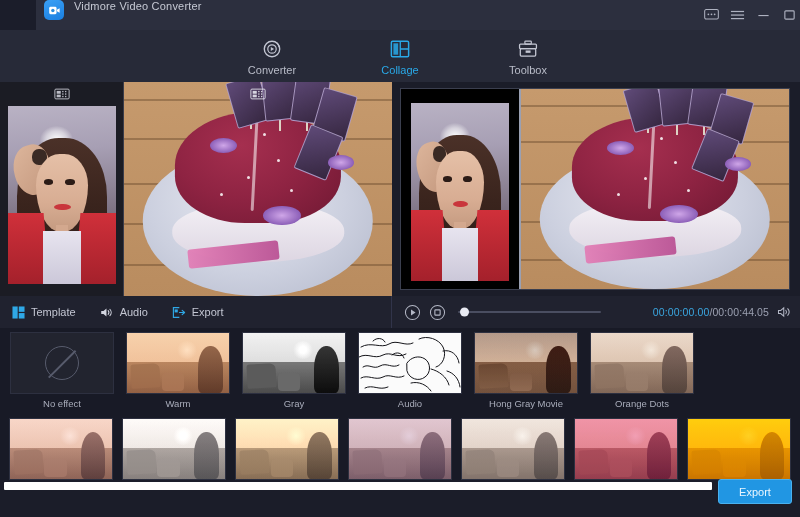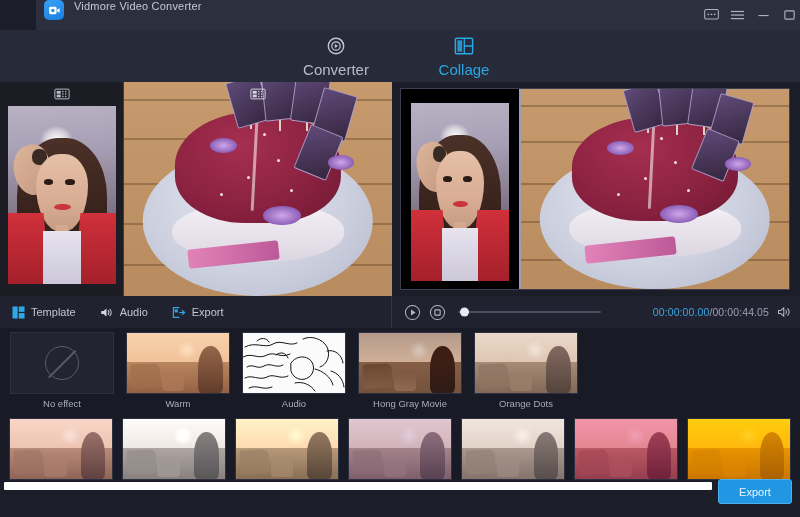--- a/index.html
+++ b/index.html
@@ -46,21 +46,21 @@
     background: #272a38;
     display: flex; align-items: center; justify-content: center;
     gap: 42px;
   }
   .nav-item {
     width: 86px; height: 48px;
     display: flex; flex-direction: column; align-items: center; justify-content: center;
     color: #b9bcc8; gap: 3px;
   }
   .nav-item .nav-ico { height: 24px; display: flex; align-items: center; justify-content: center; }
-  .nav-item .nav-lbl { font-size: 15px; }
+  .nav-item .nav-lbl { font-size: 11px; }
   .nav-item.active { color: #29a9e8; }
   .nav-item.active .nav-lbl { color: #29a9e8; }
 
   
   .workspace {
     position: absolute; left: 0; top: 82px; width: 800px; height: 214px;
     background: #14151f;
     display: flex;
   }
   .canvas-left {
@@ -313,20 +313,31 @@
     <span class="nav-ico">
       <svg width="22" height="22" viewBox="0 0 24 24">
         <rect x="2.6" y="3.6" width="18.8" height="16.8" rx="1.4" fill="none" stroke="#29a9e8" stroke-width="1.6"></rect>
         <rect x="4.8" y="5.8" width="5.2" height="12.4" fill="#29a9e8" opacity=".85"></rect>
         <path d="M12.3 4.4 V19.6 M12.3 12 H21.4" stroke="#29a9e8" stroke-width="1.4"></path>
       </svg>
     </span>
     <span class="nav-lbl">Collage</span>
   </div>
 
+  <div class="nav-item">
+    <span class="nav-ico">
+      <svg width="22" height="22" viewBox="0 0 24 24">
+        <rect x="8.6" y="3.4" width="7" height="3.2" rx=".8" fill="none" stroke="#c3c6d2" stroke-width="1.3"></rect>
+        <rect x="2.8" y="6.6" width="18.4" height="5" rx="1" fill="none" stroke="#c3c6d2" stroke-width="1.4"></rect>
+        <rect x="3.6" y="11.6" width="16.8" height="8.2" rx="1.2" fill="none" stroke="#c3c6d2" stroke-width="1.4"></rect>
+        <rect x="9.4" y="13.6" width="5.4" height="2.6" fill="#c3c6d2"></rect>
+      </svg>
+    </span>
+    <span class="nav-lbl">Toolbox</span>
+  </div>
 </div>
 
 <div class="workspace">
 
   <div class="canvas-left">
 
     <div class="cell cell-a">
       <div class="cell-media">
         <div class="art-girl" style="left:8px;top:24px;width:108px;height:178px;">
           <div class="gl-bg"></div>
@@ -553,20 +564,33 @@
             <div class="th-sun"></div>
           <div class="th-b1"></div>
             <div class="th-b2"></div>
             <div class="th-fig"></div>
           <div class="th-tint" style="background:linear-gradient(180deg,rgba(255,190,120,.38),rgba(255,150,90,.26));"></div>
           </div>
       </div>
       <div class="flabel">Warm</div>
     </div>
 
+    <div class="fcell">
+      <div class="fthumb">
+        <div class="th" style="filter:grayscale(1) contrast(1.18);">
+            <div class="th-sky"></div>
+            <div class="th-rock"></div>
+            <div class="th-sun"></div>
+          <div class="th-b1"></div>
+            <div class="th-b2"></div>
+            <div class="th-fig"></div>
+          </div>
+      </div>
+      <div class="flabel">Gray</div>
+    </div>
 
     <div class="fcell">
       <div class="fthumb">
         <div class="th-sketch">
           <svg width="104" height="62" viewBox="0 0 104 62">
             <g stroke="#15151a" stroke-width="1" fill="none" stroke-linecap="round">
               <path d="M2 14 C12 8, 22 16, 30 11 C38 6, 46 14, 54 10"></path>
               <path d="M0 24 C9 19, 15 27, 24 22 C32 18, 38 26, 47 21"></path>
               <path d="M4 34 C10 30, 14 37, 21 33 C28 29, 33 36, 40 32"></path>
               <path d="M2 45 C9 41, 16 48, 24 44 C31 40, 37 47, 45 43"></path>

